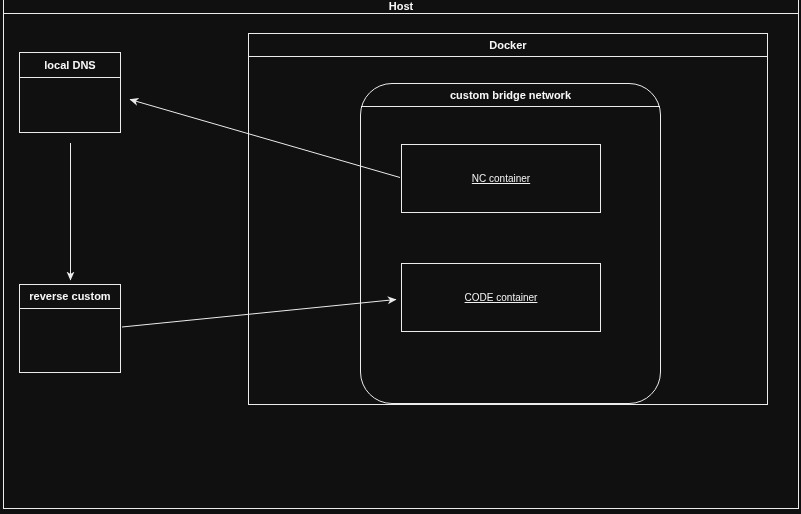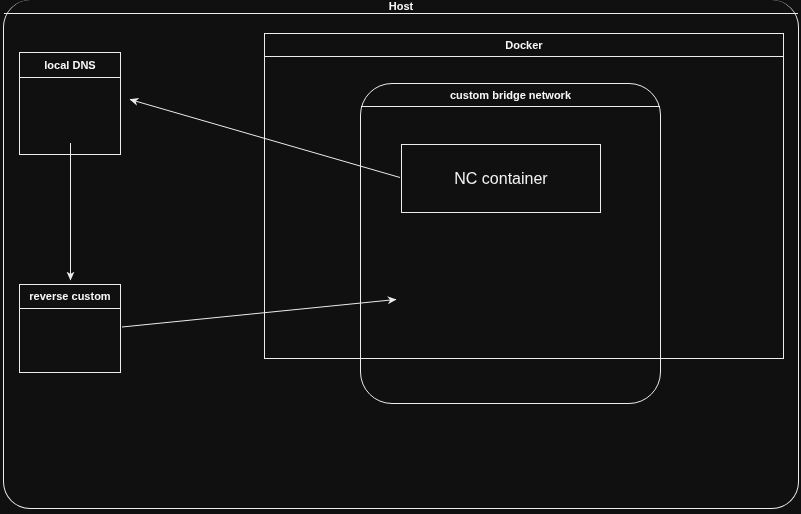--- a/index.html
+++ b/index.html
@@ -30,42 +30,42 @@
     font-size: 11px;
     text-align: center;
     overflow: hidden;
     white-space: nowrap;
   }
   .leaf {
     display: flex;
     align-items: center;
     justify-content: center;
     color: #f2f2f2;
-    font-size: 16px;
+    font-size: 10px;
     font-weight: normal;
     text-align: center;
+    text-decoration: underline;
   }
   
   #host {
     left: 3px; top: 0; width: 796px; height: 509px;
     border-top: none;
-    border-radius: 27px;
   }
   #host > .title { height: 14px; line-height: 12px; }
   
-  #docker { left: 264px; top: 33px; width: 520px; height: 326px; }
+  #docker { left: 248px; top: 33px; width: 520px; height: 372px; }
   #docker > .title { height: 23px; line-height: 22px; }
   
   #bridge { left: 360px; top: 83px; width: 301px; height: 321px; border-radius: 32px; }
   #bridge > .title { height: 23px; line-height: 22px; }
   
   #nc   { left: 401px; top: 144px; width: 200px; height: 69px; }
   #code { left: 401px; top: 263px; width: 200px; height: 69px; }
   
-  #dns   { left: 19px; top: 52px;  width: 102px; height: 103px; }
+  #dns   { left: 19px; top: 52px;  width: 102px; height: 81px; }
   #dns > .title   { height: 25px; line-height: 24px; }
   #proxy { left: 19px; top: 284px; width: 102px; height: 89px; }
   #proxy > .title { height: 24px; line-height: 23px; }
   
   #edges {
     position: absolute;
     left: 0; top: 0;
     width: 801px; height: 514px;
     pointer-events: none;
   }
@@ -84,20 +84,23 @@
   </div>
 
   <div id="bridge" class="box">
     <div class="title">custom bridge network</div>
   </div>
 
   <div id="nc" class="box leaf">
     <span>NC container</span>
   </div>
 
+  <div id="code" class="box leaf">
+    <span>CODE container</span>
+  </div>
 
   <div id="dns" class="box">
     <div class="title">local DNS</div>
   </div>
 
   <div id="proxy" class="box">
     <div class="title">reverse custom</div>
   </div>
 
   <svg id="edges" viewBox="0 0 801 514" xmlns="http://www.w3.org/2000/svg">

